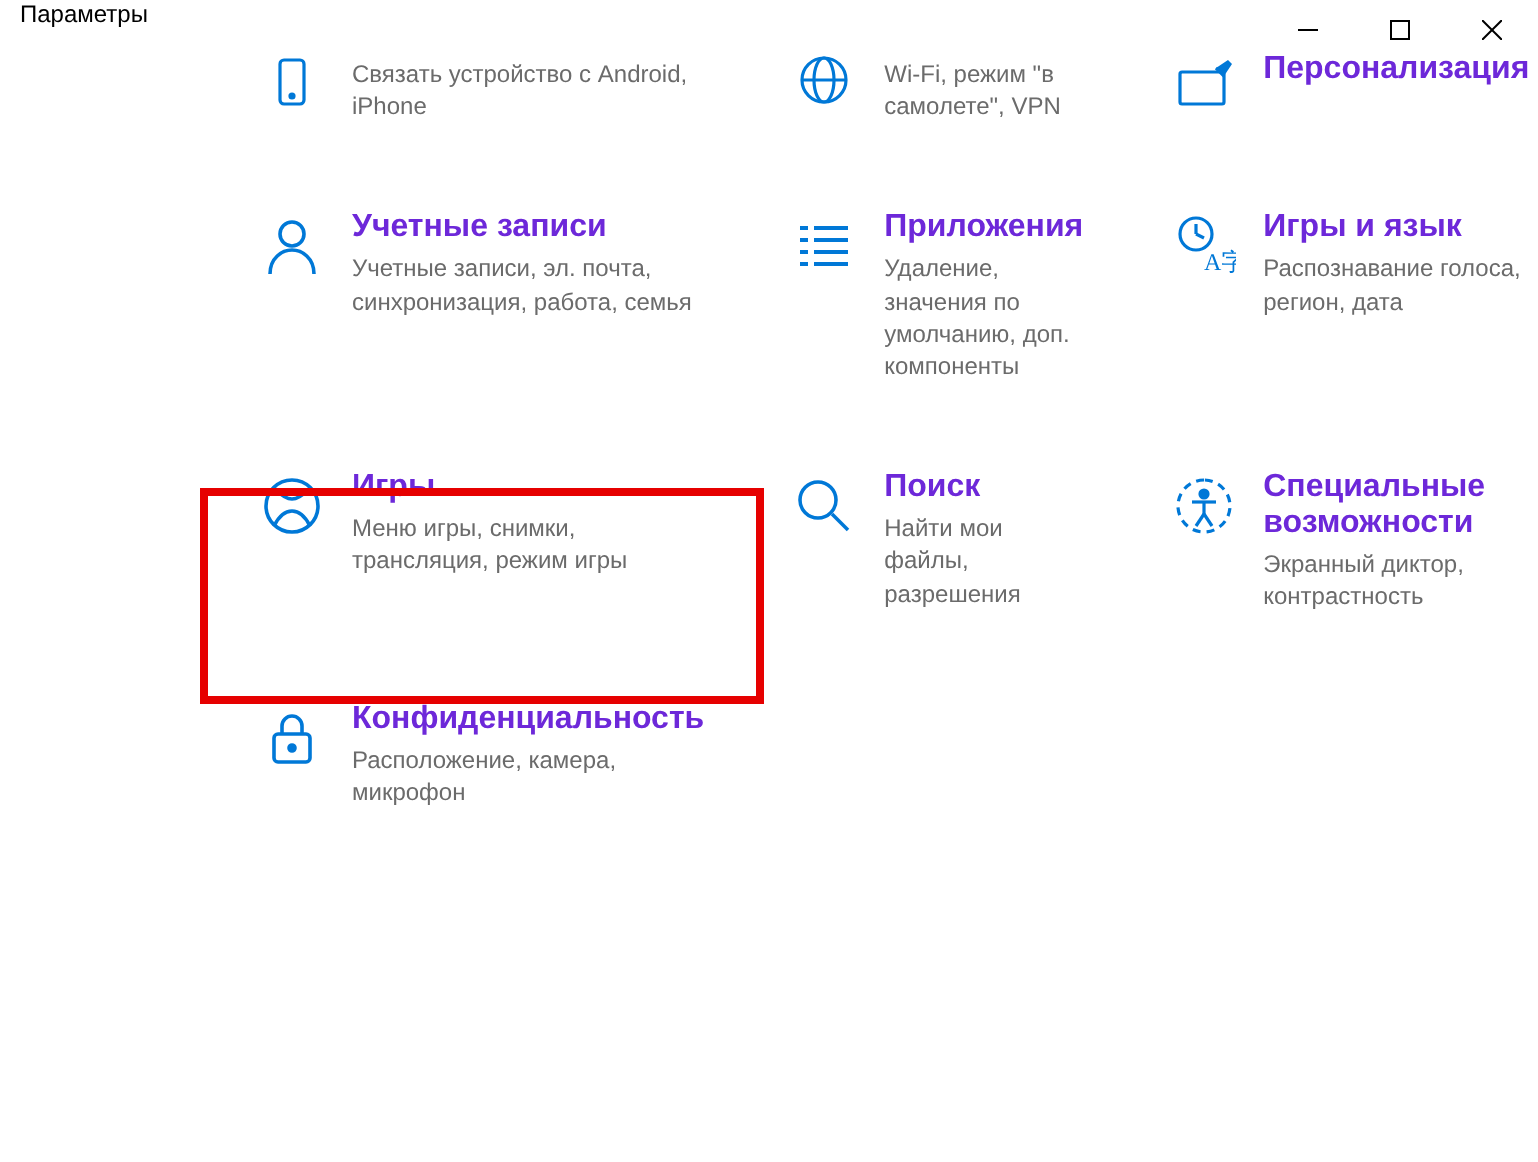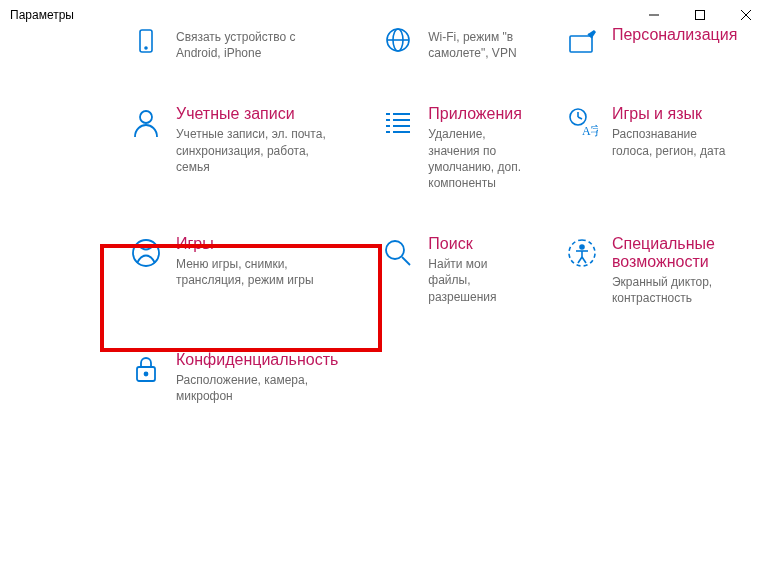--- a/index.html
+++ b/index.html
@@ -7,21 +7,20 @@
     font-family: "Segoe UI", Tahoma, sans-serif;
     background: #fff;
     width: 769px;
     height: 581px;
     overflow: hidden;
     position: relative;
   }
   .titlebar {
     height: 30px;
     display: flex;
-    align-items: center;
     justify-content: space-between;
     padding-left: 10px;
     font-size: 12px;
     color: #000;
   }
   .titlebar-controls {
     display: flex;
     height: 100%;
   }
   .win-btn {
@@ -63,22 +62,22 @@
     width: 32px;
     height: 32px;
     flex-shrink: 0;
     color: #0078d7;
     margin-top: 2px;
   }
   .tile-icon svg { width: 32px; height: 32px; }
   .tile-text { display: flex; flex-direction: column; }
   .tile-title {
     font-size: 16px;
-    color: #be185d;
-    font-weight: 400;
+    color: #6d28d9;
+    font-weight: 700;
     margin-bottom: 3px;
   }
   .tile-desc {
     font-size: 12px;
     color: #6b6b6b;
     line-height: 1.35;
     max-width: 190px;
   }
   .highlight-box {
     position: absolute;

